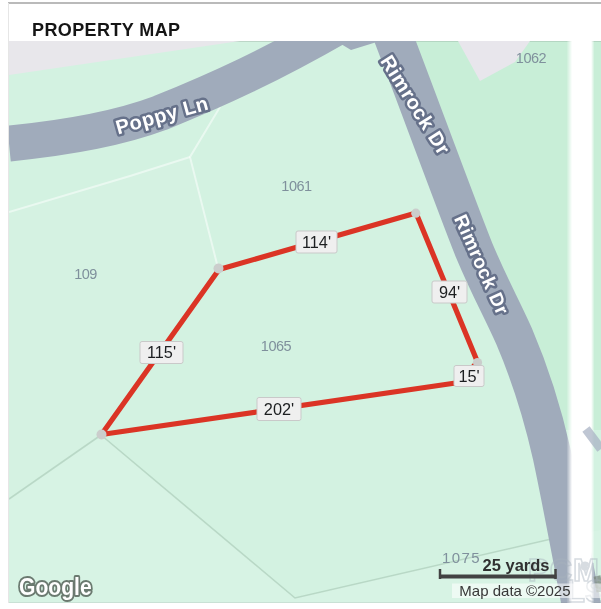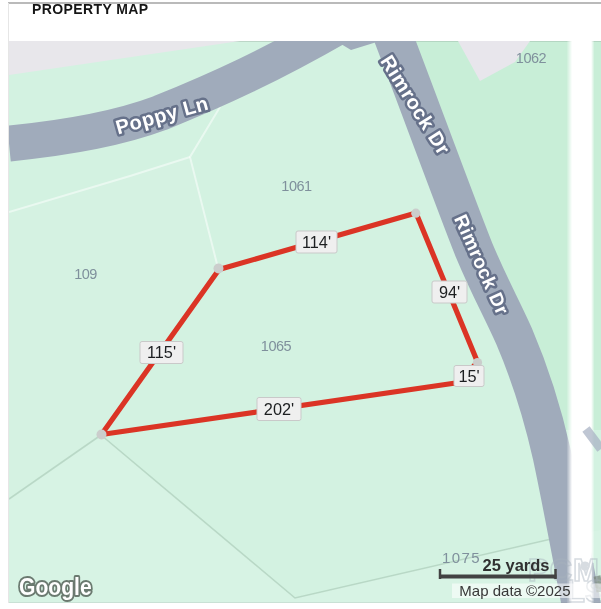--- a/index.html
+++ b/index.html
@@ -1,18 +1,18 @@
 <!DOCTYPE html>
 <html><head><meta charset="utf-8">
 <style>
 html,body{margin:0;padding:0;width:601px;height:609px;background:#fff;overflow:hidden;position:relative}
 *{font-family:"Liberation Sans",sans-serif}
 #topline{position:absolute;left:8px;top:2px;width:593px;height:2px;background:#bababa}
 #leftline{position:absolute;left:8px;top:3px;width:1px;height:600px;background:#e6e6e6}
-#hdr{position:absolute;left:32px;top:1px;font-size:14px;font-weight:bold;letter-spacing:.4px;color:#151515}
+#hdr{position:absolute;left:32px;top:20px;font-size:18px;font-weight:bold;letter-spacing:.4px;color:#151515}
 #map{position:absolute;left:9px;top:41px;width:592px;height:562px}
 </style></head>
 <body>
 <div id="topline"></div>
 <div id="leftline"></div>
 <div id="hdr">PROPERTY MAP</div>
 <svg id="map" viewBox="9 41 592 562" width="592" height="562" xmlns="http://www.w3.org/2000/svg">
 <defs>
 <linearGradient id="ws" x1="0" y1="0" x2="1" y2="0">
 <stop offset="0" stop-color="#fff" stop-opacity="0"></stop>

